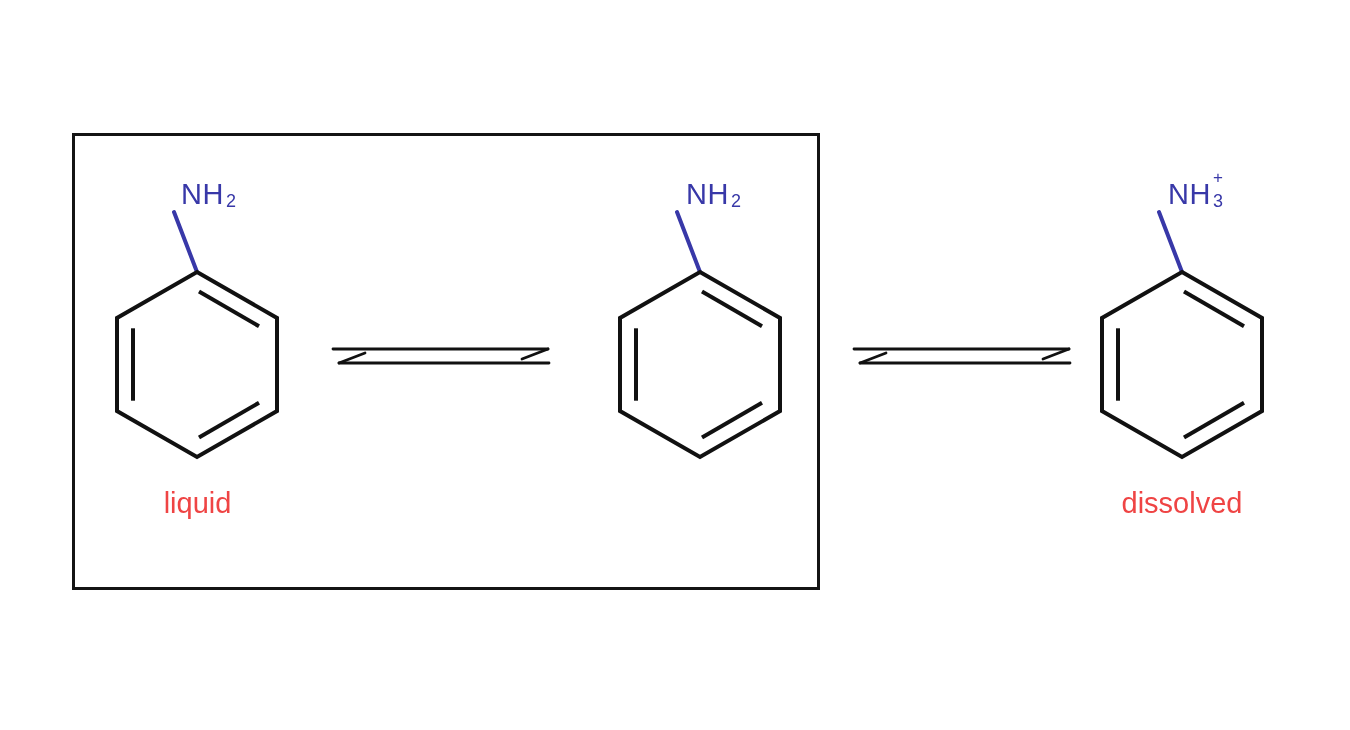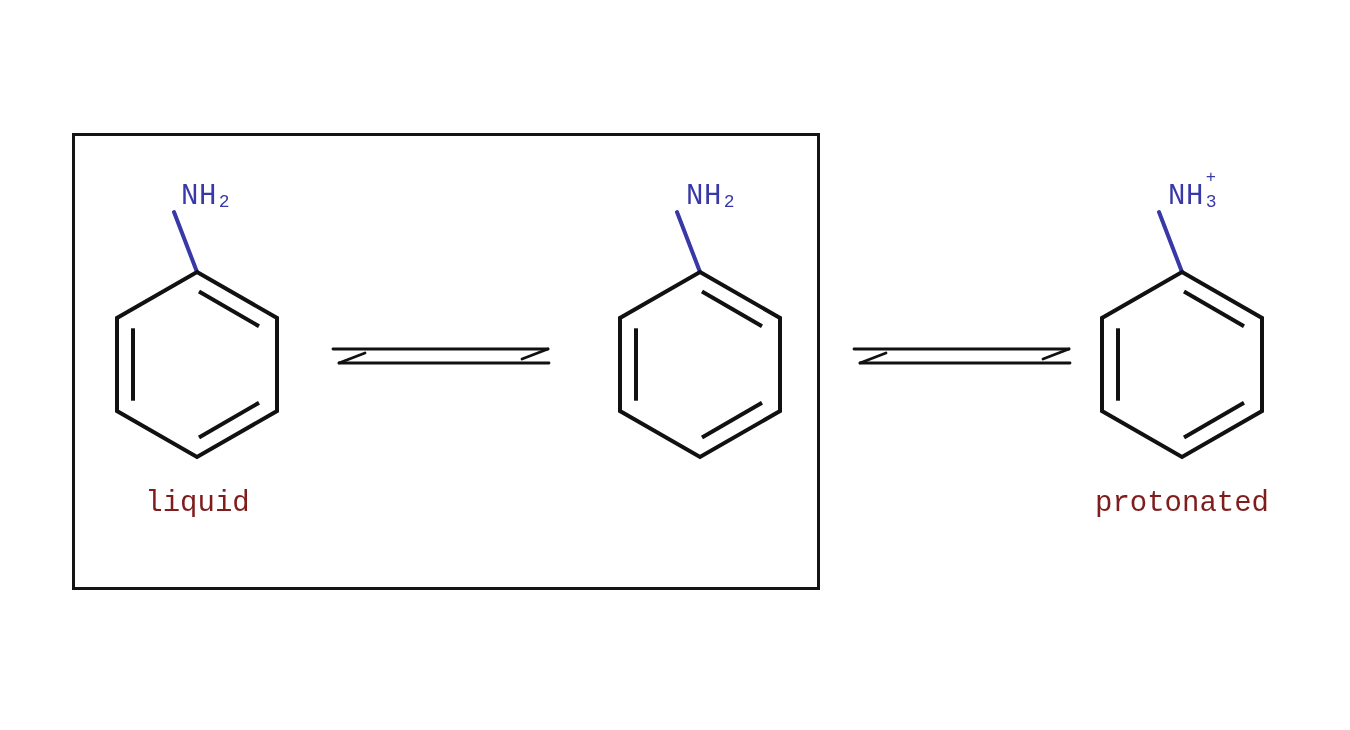--- a/index.html
+++ b/index.html
@@ -5,21 +5,21 @@
   :root{
     --bond-color:#111111;
     --amine-color:#3838a8;
     --bg:#ffffff;
   }
   html,body{margin:0;padding:0;background:#e8e8e8;}
   .canvas{
     position:relative;
     width:1350px;height:730px;
     background:var(--bg);
-    font-family:Liberation Mono, monospace;
+    font-family:Liberation Sans, sans-serif;
     overflow:hidden;
   }
   .phase-box{
     position:absolute;
     left:72px;top:133px;width:748px;height:457px;
     border:3px solid #141414;
     box-sizing:border-box;
     background:transparent;
   }
   .mol-svg{position:absolute;}
@@ -31,21 +31,21 @@
     color:var(--amine-color);
     font-size:29px;
     letter-spacing:0.5px;
     white-space:nowrap;
   }
   .subsup{position:relative;display:inline-block;width:17px;height:1em;vertical-align:baseline;}
   .subsup .sup{position:absolute;left:2px;top:-7px;font-size:17px;}
   .subsup .sub{position:absolute;left:2px;bottom:-8px;font-size:18px;}
   .state-label{
     position:absolute;
-    color:#7f1d1d;
+    color:#ef4444;
     font-size:29px;
     text-align:center;
   }
   .eq-arrow{position:absolute;}
   .eq-arrow line{stroke:var(--bond-color);stroke-width:2.8;stroke-linecap:round;}
 </style>
 </head>
 <body>
 
 <div class="canvas">
@@ -86,15 +86,15 @@
   </svg>
 
   <svg class="mol-svg" style="left:1072px;top:197px;" width="220" height="290" viewBox="0 0 220 290">
     <line class="cn-bond" x1="110" y1="75" x2="87" y2="15"></line>
     <polygon class="ring" points="110,75 190,121 190,214 110,260 30,214 30,121"></polygon>
     <line class="inner-bond" x1="112" y1="94.5" x2="172" y2="129.3"></line>
     <line class="inner-bond" x1="172" y1="205.7" x2="112" y2="240.5"></line>
     <line class="inner-bond" x1="46" y1="203.7" x2="46" y2="131.3"></line>
   </svg>
   <div class="amine" style="left:1168px;top:175px;"><span>NH</span><span class="subsup"><span class="sup">+</span><span class="sub">3</span></span></div>
-  <div class="state-label" style="left:1072px;top:487px;width:220px;">protonated</div>
+  <div class="state-label" style="left:1072px;top:487px;width:220px;">dissolved</div>
 
 </div>
 
 </body></html>

